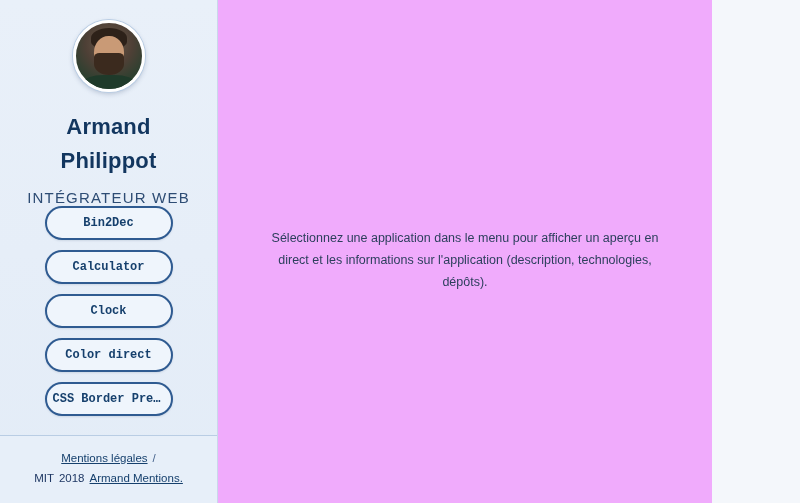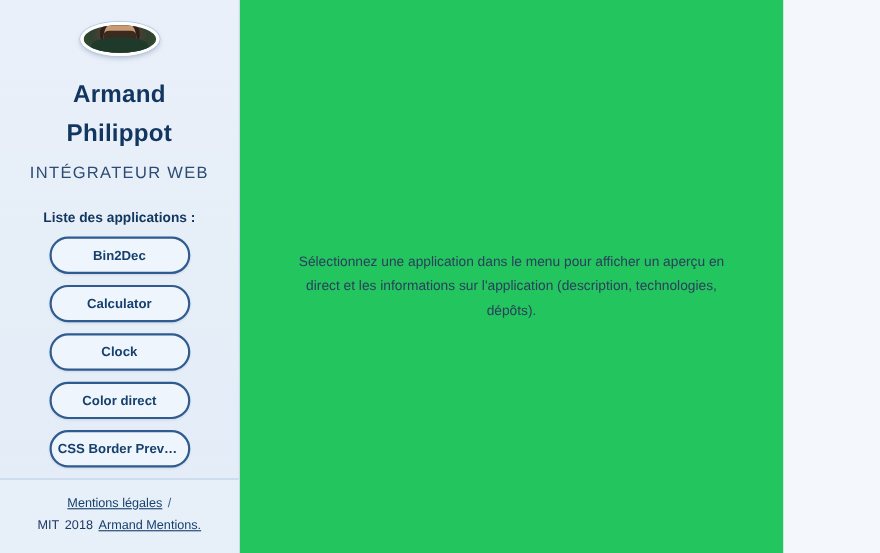--- a/index.html
+++ b/index.html
@@ -122,20 +122,21 @@
     width: 100%;
     display: flex;
     flex-direction: column;
     align-items: center;
   }
   .app-item {
     width: 128px;
     margin: 0 0 10px 0;
     display: flex;
     justify-content: flex-start;
+    font-family: Liberation Mono, monospace;
   }
   .app-btn {
     display: block;
     width: 128px;
     box-sizing: border-box;
     padding: 8px 6px;
     text-align: center;
     font-size: 12px;
     font-weight: bold;
     color: #16406d;
@@ -172,21 +173,21 @@
     text-decoration: underline;
     cursor: pointer;
   }
   .footer-sep {
     color: #44618b;
   }
   
   .main {
     flex: 1 1 auto;
     height: 503px;
-    background: #22c55e;
+    background: #f0abfc;
     display: flex;
     align-items: flex-start;
     justify-content: center;
     box-sizing: border-box;
   }
   .placeholder {
     max-width: 420px;
     margin-top: 228px;
     text-align: center;
     font-size: 12.5px;
@@ -204,21 +205,20 @@
 
       <div class="avatar">
         <span class="hair"></span>
         <span class="face"></span>
         <span class="beard"></span>
         <span class="shirt"></span>
       </div>
 
       <h1 class="name">Armand Philippot</h1>
       <p class="job-title">Intégrateur web</p>
-      <h2 class="apps-heading">Liste des applications :</h2>
 
       <ul class="app-list">
         <li class="app-item">
           <a class="app-btn">Bin2Dec</a>
         </li>
         <li class="app-item">
           <a class="app-btn">Calculator</a>
         </li>
         <li class="app-item">
           <a class="app-btn">Clock</a>

